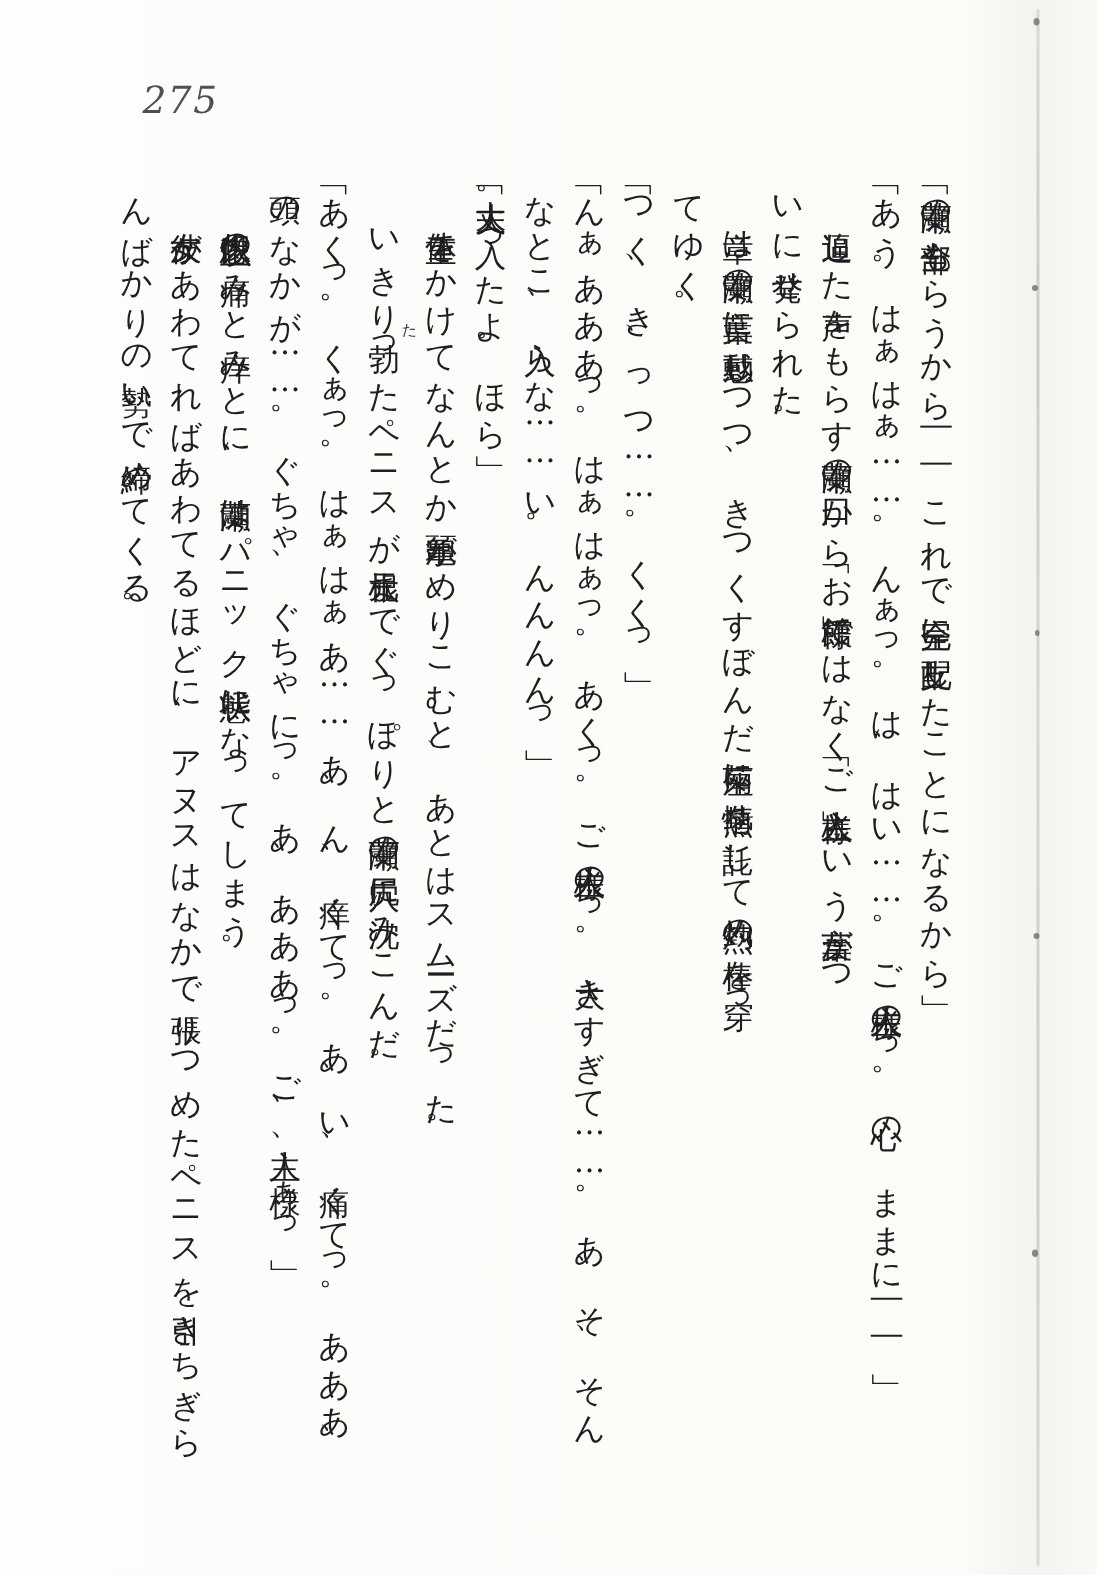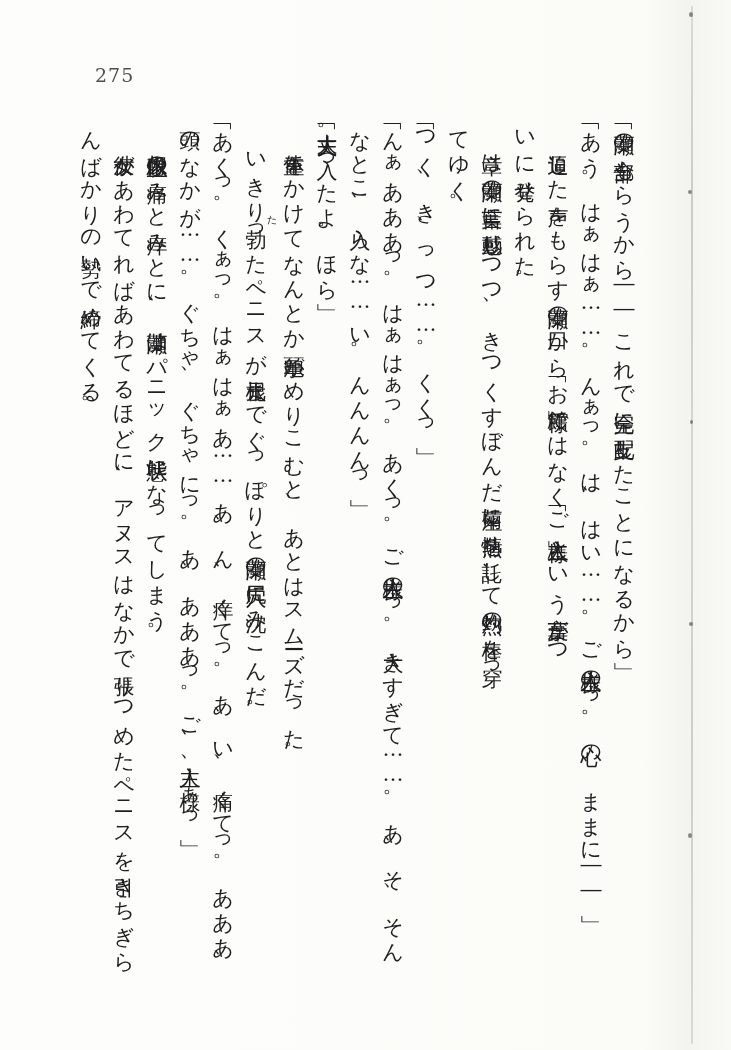--- a/index.html
+++ b/index.html
@@ -8,22 +8,22 @@
     background:#fcfcfa;
     font-family:"DejaVu Serif","Liberation Serif",serif;
     overflow:hidden;
   }
   .page{
     position:relative;width:731px;height:1050px;
     background:linear-gradient(90deg,#fdfdfb 0%,#fbfbf8 88%,#f3f3ef 94%,#f9f9f6 100%);
     overflow:hidden;
   }
   .page-number{
-    position:absolute;left:95px;top:64px;
-    font-size:19px;color:#4f4f55;
+    position:absolute;left:95px;top:52px;
+    font-size:25px;font-style:italic;color:#4f4f55;
     letter-spacing:1px;
   }
   .text-area{
     position:absolute;top:116px;right:91px;height:870px;
     writing-mode:vertical-rl;text-orientation:upright;
     font-size:21px;color:#1e1e20;letter-spacing:1px;
   }
   .line{
     margin:0;padding:0;line-height:33px;
     white-space:nowrap;

